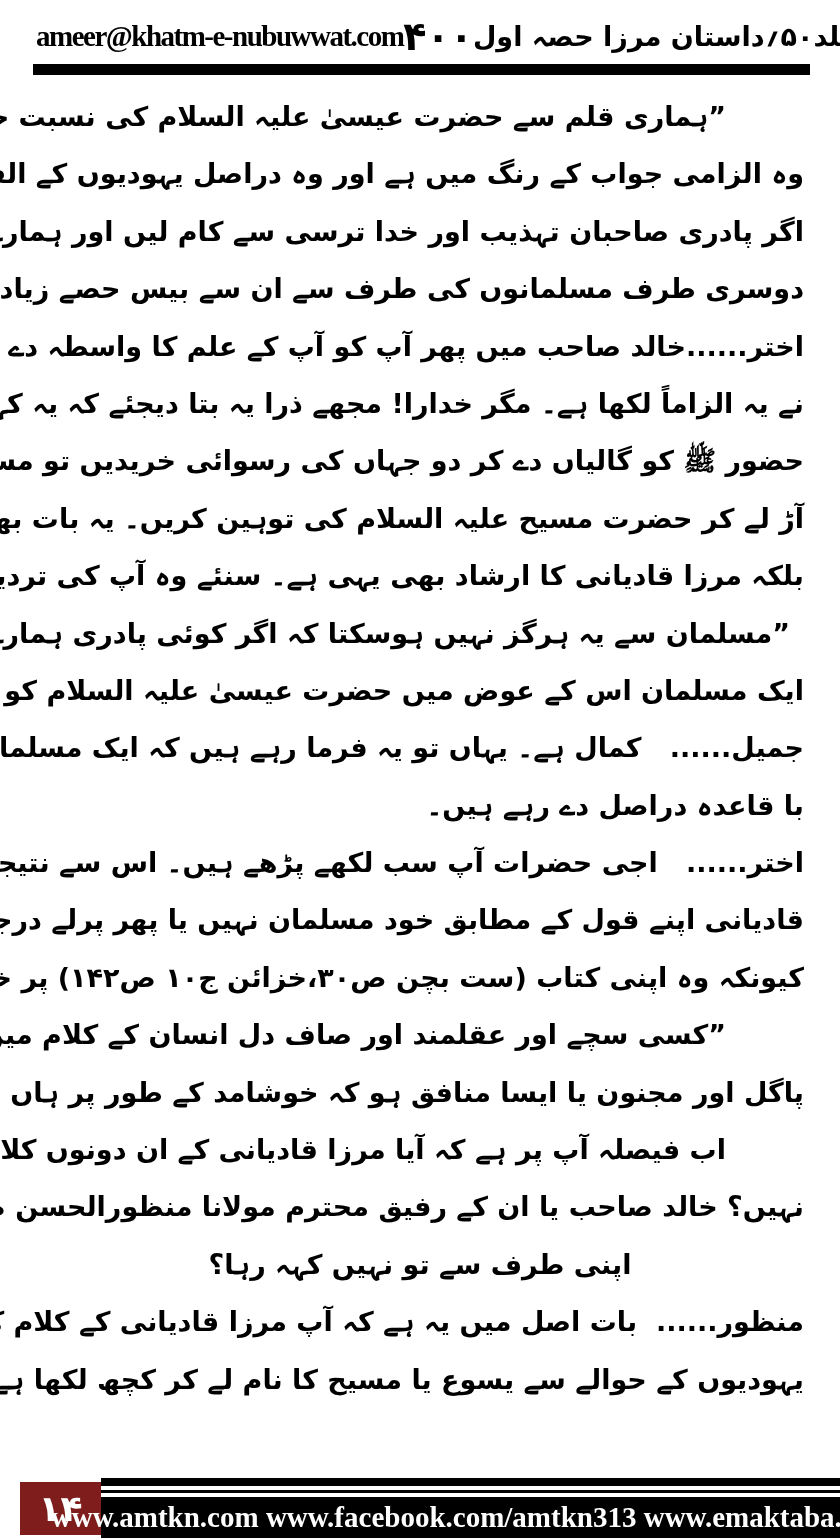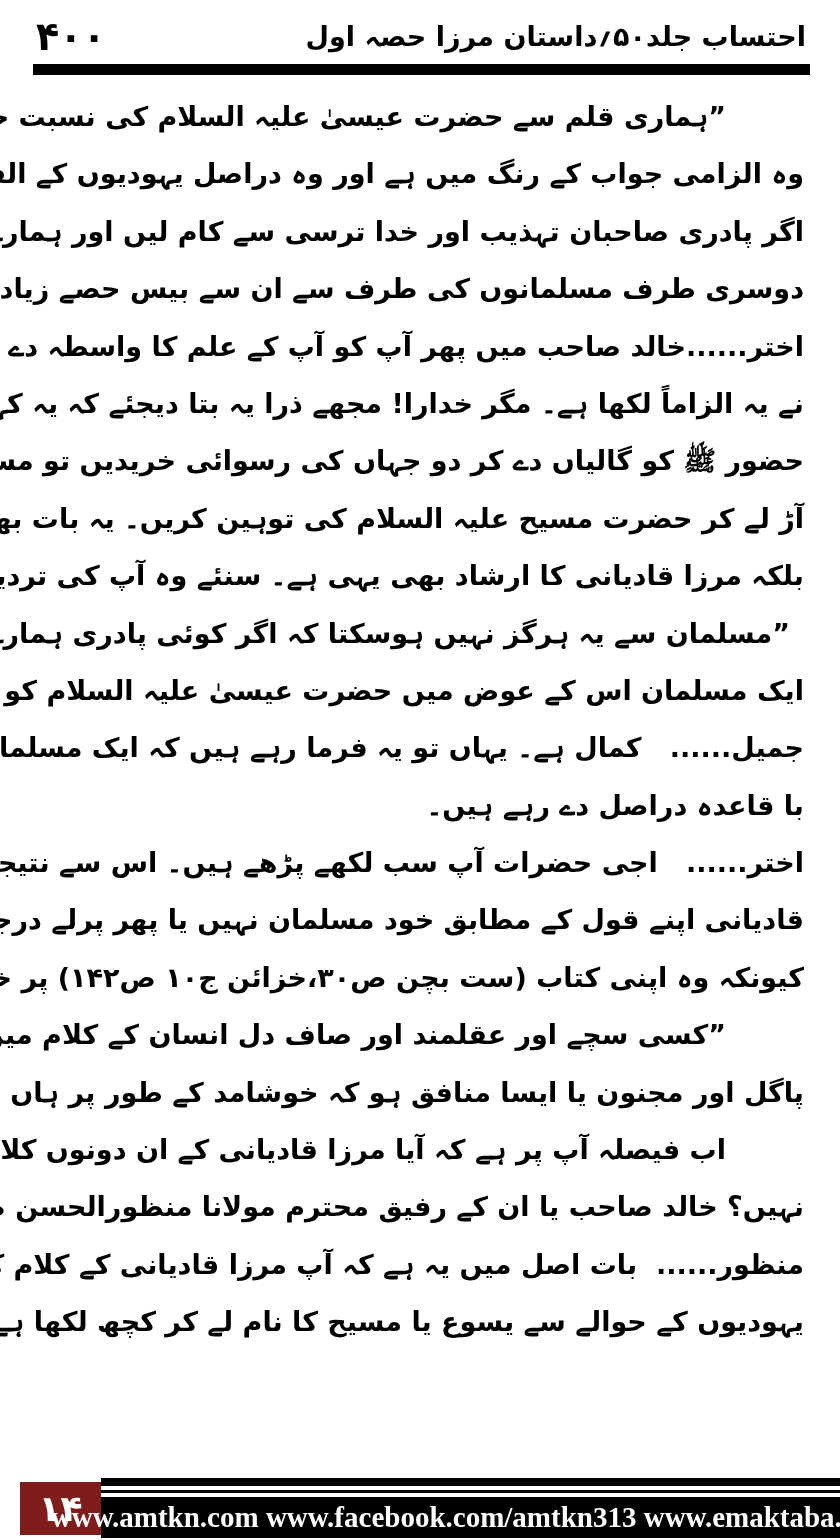--- a/index.html
+++ b/index.html
@@ -38,20 +38,21 @@
               color:#fff;display:flex;align-items:center;justify-content:center;
               font-family:"Liberation Serif",serif;font-weight:bold;font-size:29px;
               white-space:nowrap;}
 </style>
 </head>
 <body>
 
 <div class="page">
 
   <div class="header">
+    <span class="email">ameer@khatm-e-nubuwwat.com</span>
     <span class="pagenum-top">۴۰۰</span>
     <span class="title">احتساب جلد۵۰؍داستان مرزا حصہ اول</span>
   </div>
 
   <div class="rule"></div>
 
   <div class="textblock">
       <div class="line start">”ہماری قلم سے حضرت عیسیٰ علیہ السلام کی نسبت جو کچھ خلاف شان ان کے نکلا ہے۔</div>
       <div class="line full">وہ الزامی جواب کے رنگ میں ہے اور وہ دراصل یہودیوں کے الفاظ ہم نے نقل کئے ہیں۔ افسوس</div>
       <div class="line full">اگر پادری صاحبان تہذیب اور خدا ترسی سے کام لیں اور ہمارے نبی ﷺ کو گالیاں نہ دیں تو</div>
@@ -65,20 +66,21 @@
       <div class="line full">ایک مسلمان اس کے عوض میں حضرت عیسیٰ علیہ السلام کو گالی دے۔“ (مجموعہ اشتہارات ج۳ ص۱۴۲)</div>
       <div class="line full">جمیل......&nbsp;&nbsp;&nbsp;کمال ہے۔ یہاں تو یہ فرما رہے ہیں کہ ایک مسلمان سے یہ ہرگز نہیں ہوسکتا اور وہاں</div>
       <div class="line short">با قاعدہ دراصل دے رہے ہیں۔</div>
       <div class="line full">اختر......&nbsp;&nbsp;&nbsp;اجی حضرات آپ سب لکھے پڑھے ہیں۔ اس سے نتیجہ خود اخذ کیجئے کہ یا تو مرزا</div>
       <div class="line full">قادیانی اپنے قول کے مطابق خود مسلمان نہیں یا پھر پرلے درجے کے احمق، پاگل اور منافق ہیں۔</div>
       <div class="line end">کیونکہ وہ اپنی کتاب (ست بچن ص۳۰،خزائن ج۱۰ ص۱۴۲) پر خود یوں ارقام فرماتے ہیں:</div>
       <div class="line start">”کسی سچے اور عقلمند اور صاف دل انسان کے کلام میں ہرگز تناقض نہیں ہوتا۔ ہاں اگر</div>
       <div class="line full">پاگل اور مجنون یا ایسا منافق ہو کہ خوشامد کے طور پر ہاں میں ہاں ملا دیتا ہو تو اس کا کلام بے شک</div>
       <div class="line start">اب فیصلہ آپ پر ہے کہ آیا مرزا قادیانی کے ان دونوں کلاموں میں کچھ تناقض ہے یا</div>
       <div class="line full">نہیں؟ خالد صاحب یا ان کے رفیق محترم مولانا منظورالحسن صاحب ہی ارشاد فرمائیں کہ میں کچھ</div>
+      <div class="line center">اپنی طرف سے تو نہیں کہہ رہا؟</div>
       <div class="line full">منظور......&nbsp;&nbsp;بات اصل میں یہ ہے کہ آپ مرزا قادیانی کے کلام کو سمجھ نہیں سکے۔ جہاں انہوں نے</div>
       <div class="line full">یہودیوں کے حوالے سے یسوع یا مسیح کا نام لے کر کچھ لکھا ہے۔ وہاں حضرت عیسیٰ علیہ السلام مراد</div>
     </div>
 
   <div class="footer-num">۱۴</div>
   <div class="stripe1"></div>
   <div class="stripe2"></div>
   <div class="footer-bar">
     <span>www.amtkn.com  www.facebook.com/amtkn313  www.emaktaba.info</span>
   </div>

